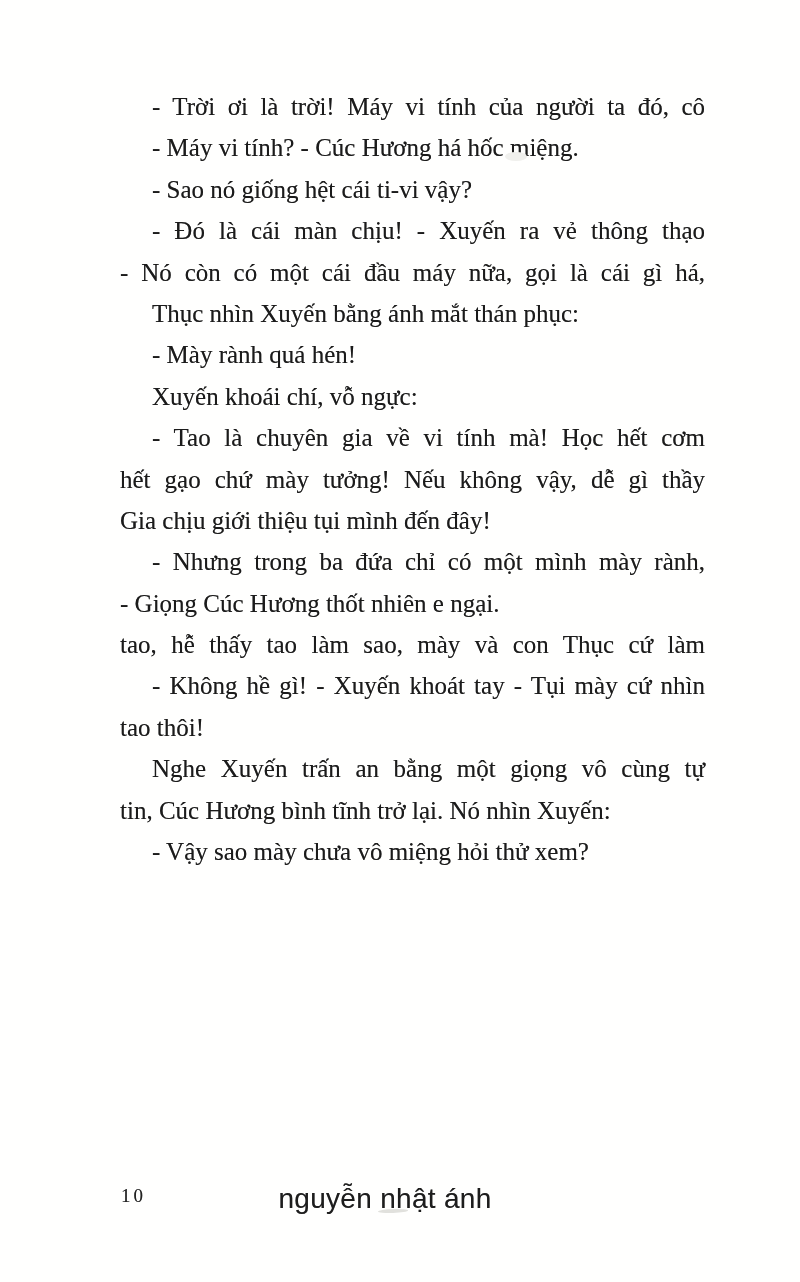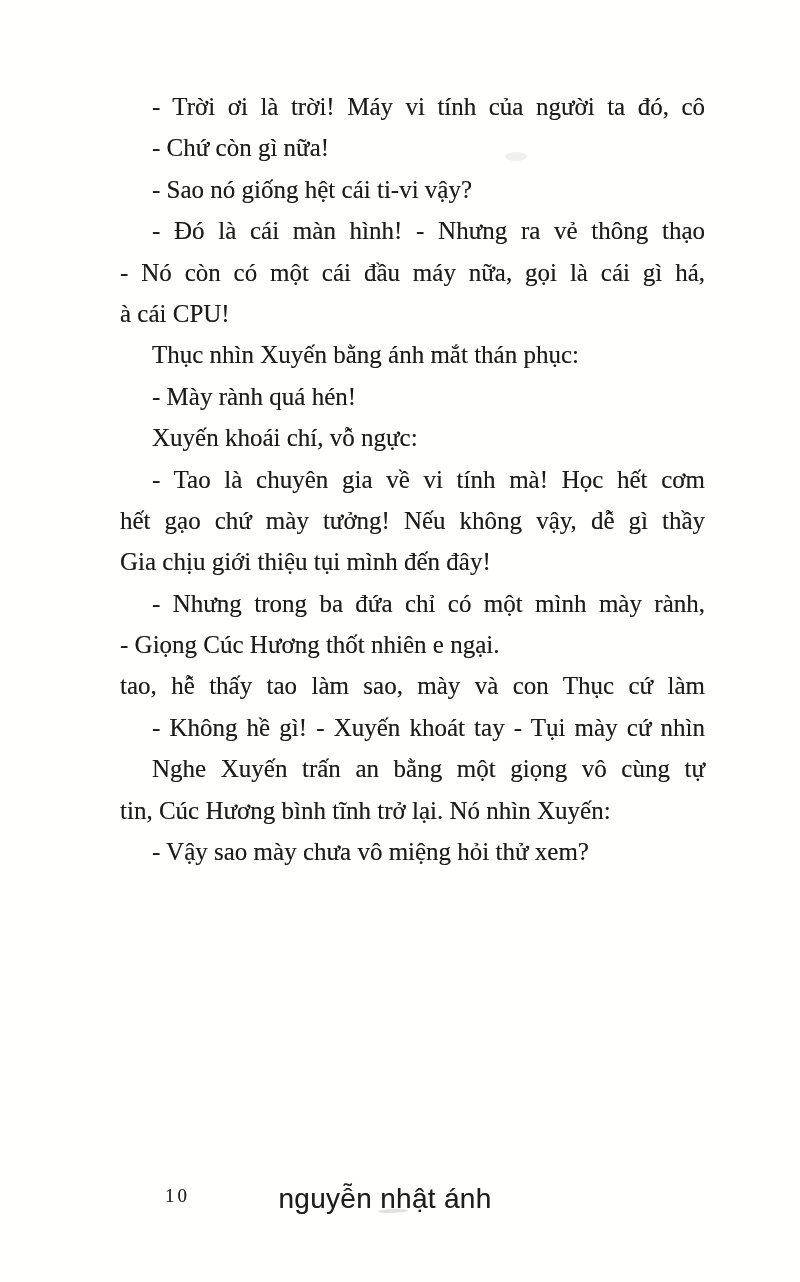--- a/index.html
+++ b/index.html
@@ -33,21 +33,20 @@
   .line.last  { text-align-last: left; }
 
   .footer-number {
     position: absolute;
     left: 121px;
     top: 1185px;
     font-size: 19px;
     letter-spacing: 3px;
     color: #222222;
     text-shadow: 0 0 0.4px rgba(0,0,0,0.4);
-    margin-left: 44px;
   }
 
   .footer-title {
     position: absolute;
     left: 385px;
     top: 1183px;
     transform: translateX(-50%);
     font-family: Liberation Sans, sans-serif;
     font-size: 28px;
     letter-spacing: 0.3px;
@@ -66,45 +65,45 @@
 </style>
 </head>
 <body>
 
 <div class="page">
 
   <div class="body-text">
 
     <div class="line first">- Trời ơi là trời! Máy vi tính của người ta đó, cô</div>
 
+    <div class="line first last">- Máy vi tính? - Cúc Hương há hốc miệng.</div>
 
-    <div class="line first last">- Chứ còn gì nữa!</div>
 
 
     <div class="line first last">- Sao nó giống hệt cái ti-vi vậy?</div>
 
-    <div class="line first">- Đó là cái màn hình! - Nhưng ra vẻ thông thạo</div>
+    <div class="line first">- Đó là cái màn chịu! - Xuyến ra vẻ thông thạo</div>
     <div class="line">- Nó còn có một cái đầu máy nữa, gọi là cái gì há,</div>
-    <div class="line last">à cái CPU!</div>
 
     <div class="line first last">Thục nhìn Xuyến bằng ánh mắt thán phục:</div>
 
     <div class="line first last">- Mày rành quá hén!</div>
 
     <div class="line first last">Xuyến khoái chí, vỗ ngực:</div>
 
     <div class="line first">- Tao là chuyên gia về vi tính mà! Học hết cơm</div>
     <div class="line">hết gạo chứ mày tưởng! Nếu không vậy, dễ gì thầy</div>
     <div class="line last">Gia chịu giới thiệu tụi mình đến đây!</div>
 
     <div class="line first">- Nhưng trong ba đứa chỉ có một mình mày rành,</div>
     <div class="line last">- Giọng Cúc Hương thốt nhiên e ngại.</div>
 
     <div class="line">tao, hễ thấy tao làm sao, mày và con Thục cứ làm</div>
     <div class="line first">- Không hề gì! - Xuyến khoát tay - Tụi mày cứ nhìn</div>
+    <div class="line last">tao thôi!</div>
 
     <div class="line first">Nghe Xuyến trấn an bằng một giọng vô cùng tự</div>
     <div class="line last">tin, Cúc Hương bình tĩnh trở lại. Nó nhìn Xuyến:</div>
 
     <div class="line first last">- Vậy sao mày chưa vô miệng hỏi thử xem?</div>
   </div>
 
   <div class="footer-number">10</div>
   <div class="footer-title">nguyễn nhật ánh</div>
 

